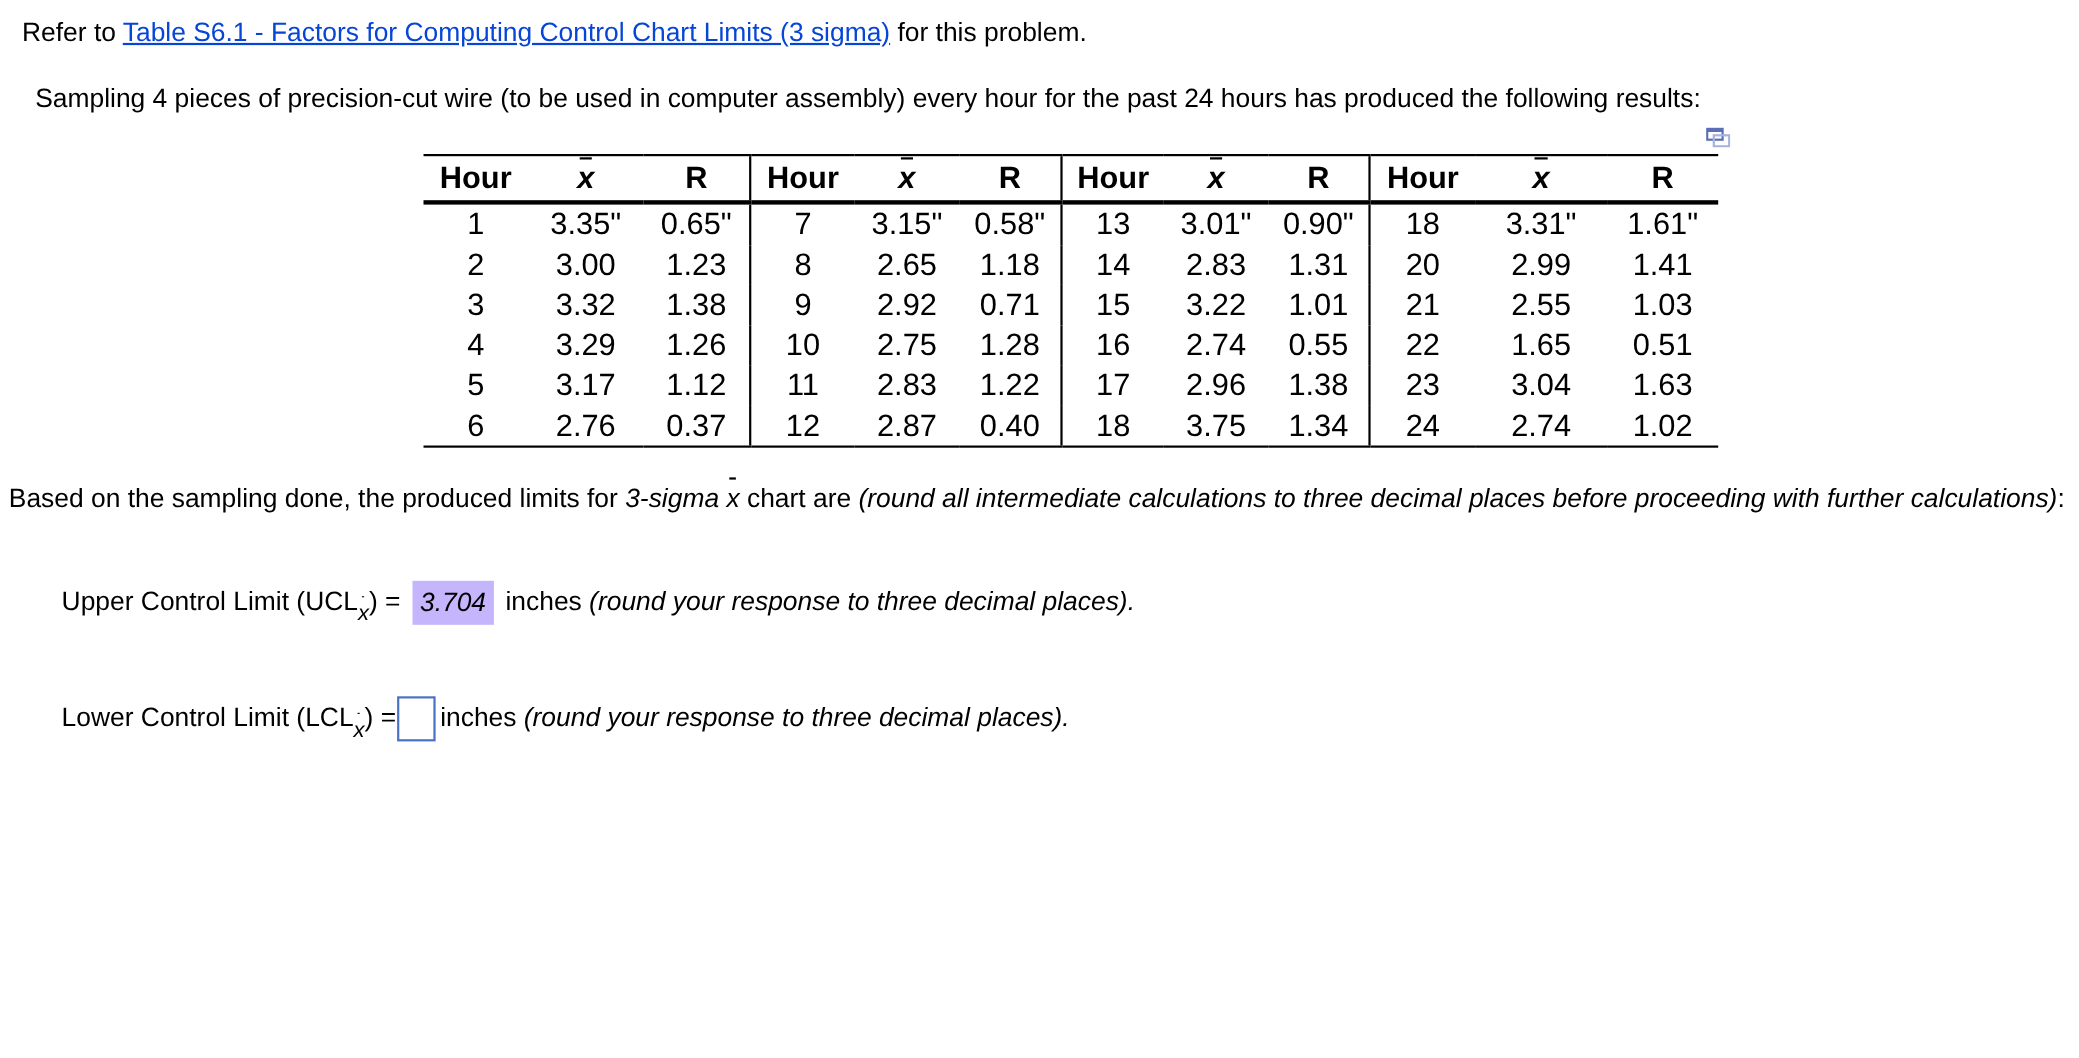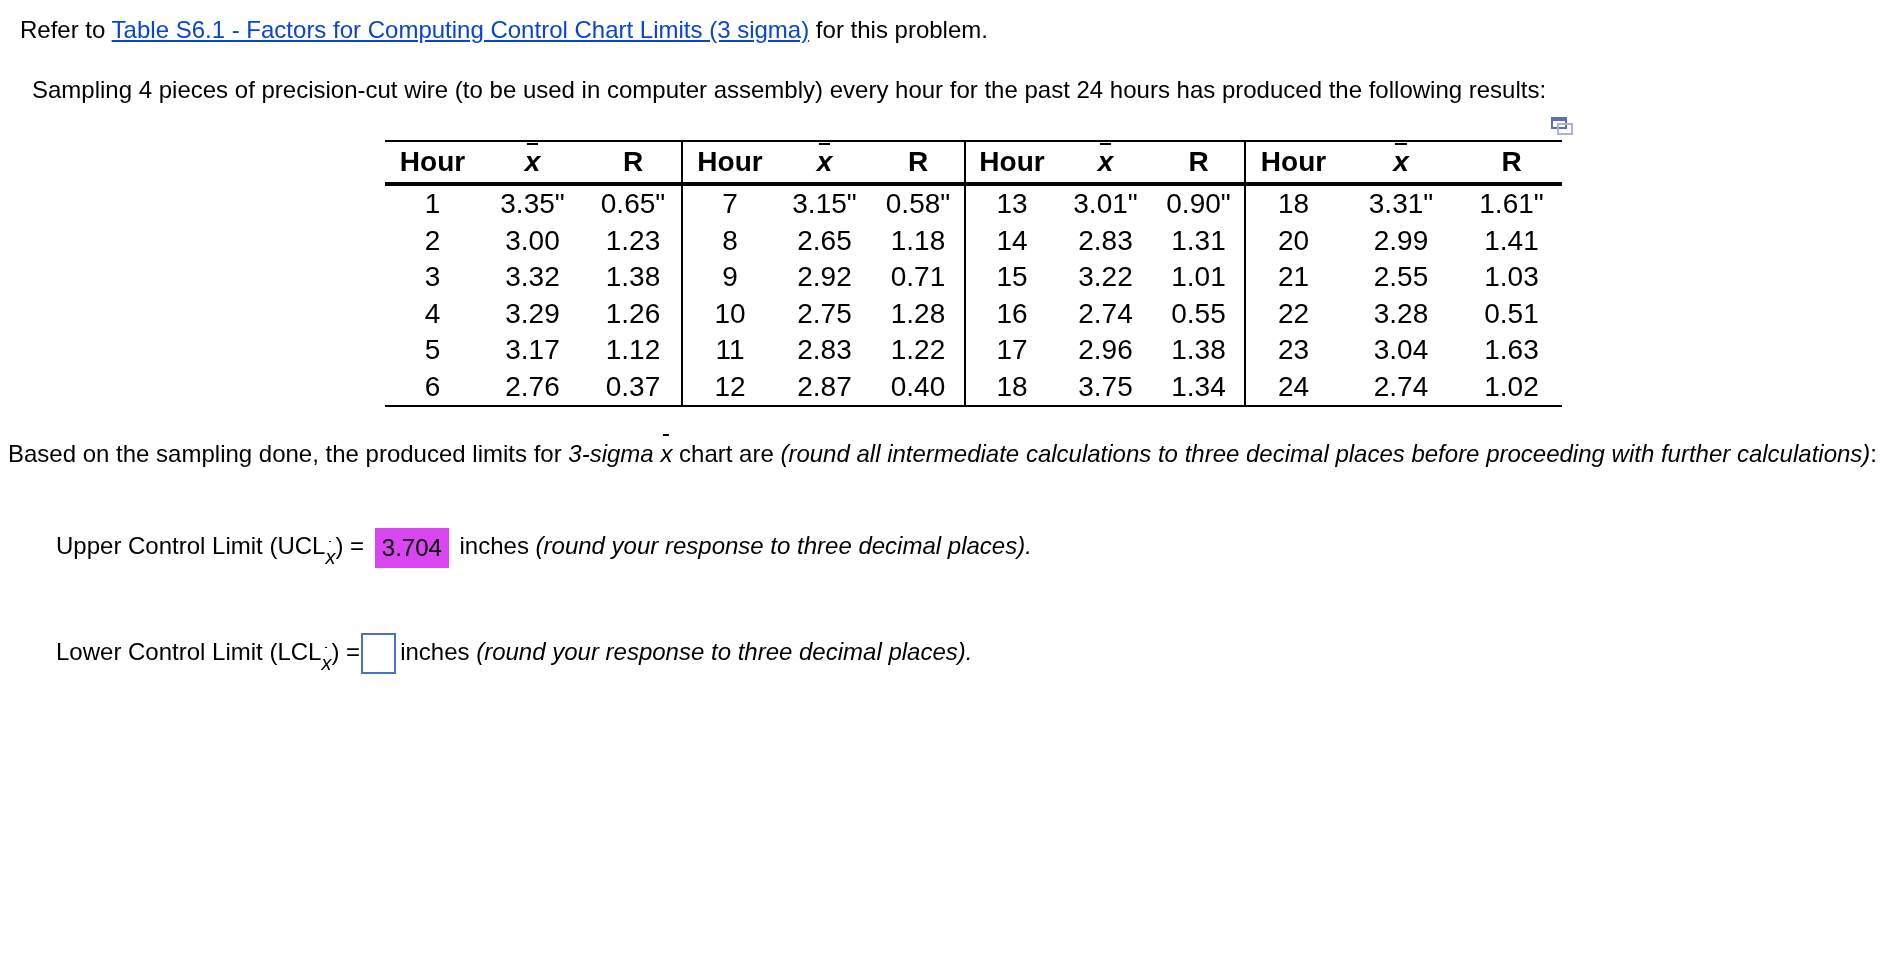--- a/index.html
+++ b/index.html
@@ -45,22 +45,22 @@
   .it { font-style: italic; }
 
   .ucl { left: 56px; top: 528px; line-height: 36px; }
   .lcl { left: 56px; top: 633px; line-height: 36px; }
   .sub { position: relative; display: inline-block; font-size: 20px; top: 10px; font-style: italic; }
   .sub::before {
     content: ""; position: absolute; left: 4px; right: 4px; top: 2px;
     border-top: 1.5px solid #000;
   }
   .answer-box {
-    display: inline-block; background: #d946ef; padding: 0 7px;
-    height: 40px; line-height: 40px; vertical-align: middle; margin: 0 4px;
+    display: inline-block; background: #c4b5fd; padding: 0 7px;
+    height: 40px; line-height: 40px; vertical-align: middle; margin: 0 4px; font-style: italic;
   }
   .input-box {
     display: inline-block; width: 31px; height: 37px; border: 2px solid #4a72c4;
     vertical-align: middle; margin: 0 4px 0 1px; background: #fff; box-sizing: content-box;
   }
 </style>
 </head>
 <body>
 
 <div class="abs line1">
@@ -155,21 +155,21 @@
       <td>4</td>
       <td>3.29</td>
       <td>1.26</td>
       <td class="div">10</td>
       <td>2.75</td>
       <td>1.28</td>
       <td class="div">16</td>
       <td>2.74</td>
       <td>0.55</td>
       <td class="div">22</td>
-      <td>3.28</td>
+      <td>1.65</td>
       <td>0.51</td>
     </tr>
     <tr>
       <td>5</td>
       <td>3.17</td>
       <td>1.12</td>
       <td class="div">11</td>
       <td>2.83</td>
       <td>1.22</td>
       <td class="div">17</td>

